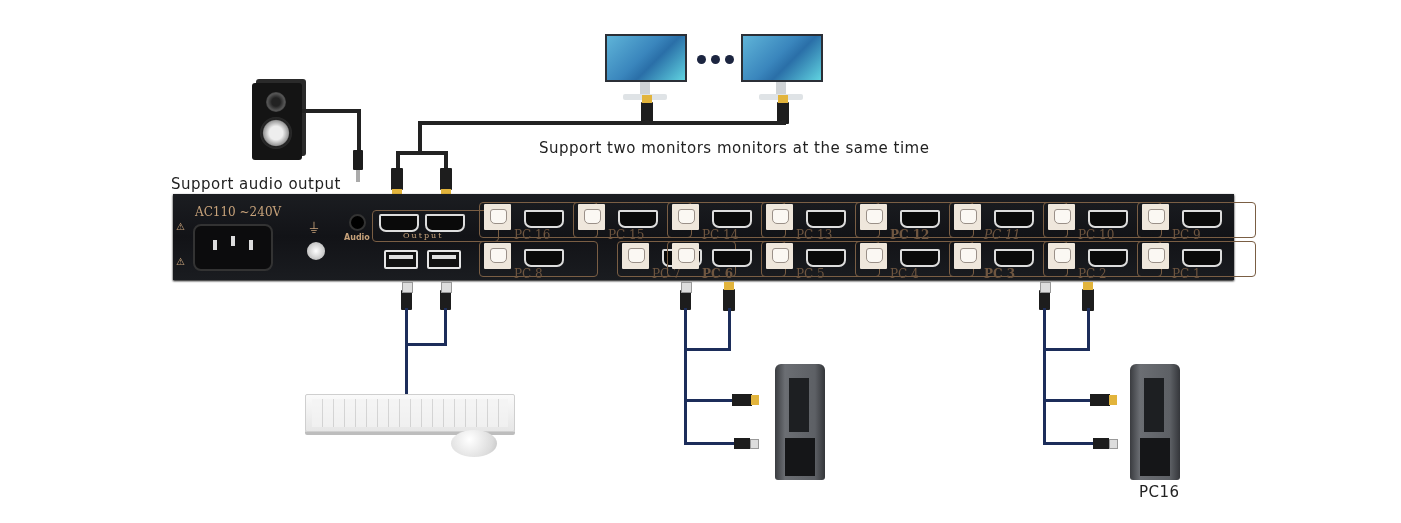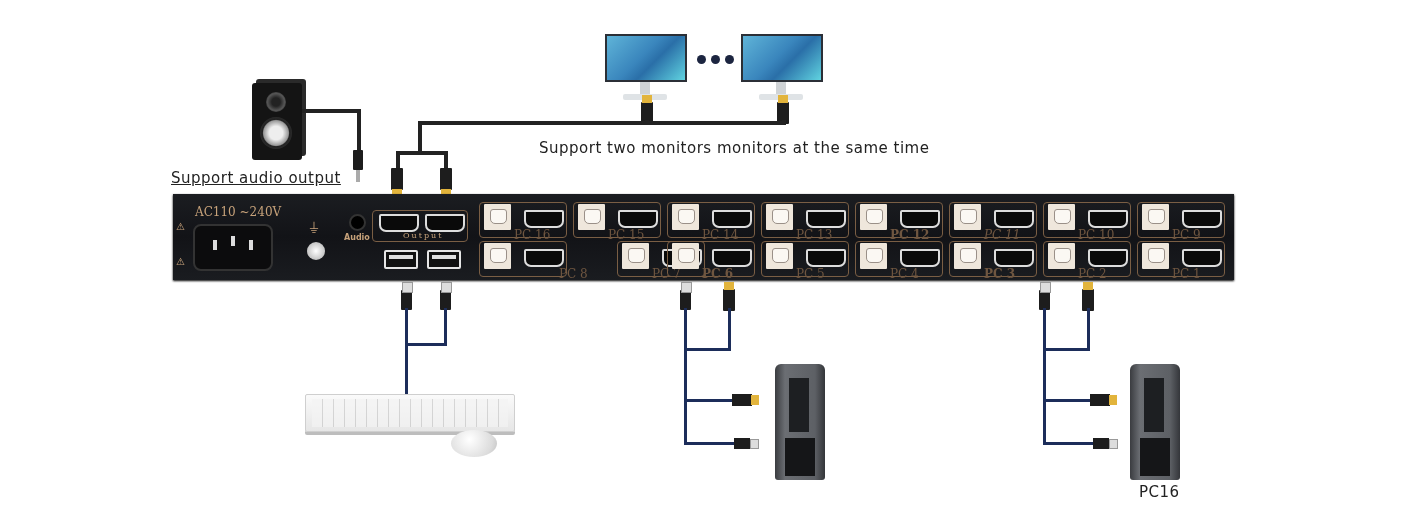--- a/index.html
+++ b/index.html
@@ -2,21 +2,21 @@
 <html><head>
 <meta charset="utf-8">
 <style>
   html,body{margin:0;padding:0;background:#fff;}
   body{width:1401px;height:523px;position:relative;overflow:hidden;font-family:"DejaVu Sans",sans-serif;}
   .abs{position:absolute;}
   .caption{position:absolute;color:#222;font-family:"DejaVu Sans",sans-serif;font-size:15px;letter-spacing:0.5px;white-space:nowrap;}
   
   #panel{position:absolute;left:173px;top:194px;width:1061px;height:86px;background:linear-gradient(#1b1d21,#121317 50%,#1a1c20);box-shadow:0 1px 2px #000;}
   .panel-text{position:absolute;color:#c7a27a;font-family:"DejaVu Serif",serif;white-space:nowrap;}
-  .port-group{position:absolute;border:1px solid #7a5e44;border-radius:4px;}
+  .port-group{position:absolute;border:1px solid #7a5e44;border-radius:4px;padding-left:31px;}
   .usb-b{position:absolute;width:27px;height:26px;background:#efe7dc;border-radius:1px;}
   .usb-b::after{content:"";position:absolute;left:6px;top:5px;width:15px;height:13px;border:1.5px solid #9a9088;border-radius:3px 3px 5px 5px;background:#fbf8f3;}
   .hdmi{position:absolute;width:36px;height:14px;background:#0a0a0a;border:2px solid #ddd;border-radius:2px 2px 7px 7px;}
   .pc-label{position:absolute;color:#6f5640;font-size:12px;font-family:"DejaVu Serif",serif;white-space:nowrap;}
   .usb-a-port{position:absolute;width:30px;height:15px;background:#111;border:2px solid #e6e6e6;border-radius:2px;}
   .usb-a-port::after{content:"";position:absolute;left:3px;top:3px;width:24px;height:4px;background:#e0e0e0;}
   .cable{position:absolute;background:#1c2d5a;}
   .bcable{position:absolute;background:#222;}
   .plug-usb{position:absolute;width:11px;height:20px;background:#1d1d1d;border-radius:1px;}
   .plug-usb .tip{position:absolute;left:1px;top:-8px;width:9px;height:9px;background:#ddd;border:1px solid #999;}
@@ -44,21 +44,21 @@
 <body>
 
 <div class="speaker">
   <div class="tw"></div>
   <div class="woof"></div>
 </div>
 <div class="bcable" style="left:302px;top:109px;width:58px;height:4px;"></div>
 <div class="bcable" style="left:357px;top:109px;width:4px;height:42px;"></div>
 <div class="plug-hdmi" style="left:353px;top:150px;width:10px;height:20px;"></div>
 <div class="abs" style="left:356px;top:170px;width:4px;height:12px;background:#aaa;"></div>
-<div class="caption" style="left:171px;top:169px;text-decoration:underline;">Support audio output</div>
+<div class="caption" style="left:171px;top:175px;">Support audio output</div>
 
 <div class="monitor" style="left:605px;top:34px;">
   <div class="screen"></div>
   <div class="neck"></div>
   <div class="base"></div>
 </div>
 <div class="dot" style="left:697px;top:55px;"></div>
 <div class="dot" style="left:711px;top:55px;"></div>
 <div class="dot" style="left:725px;top:55px;"></div>
 <div class="monitor" style="left:741px;top:34px;">
@@ -147,21 +147,21 @@
       <div class="port-group" style="left: 964px; top: 8px; width: 86px; height: 34px;">
         <div class="usb-b" style="left: 4px; top: 1px;"></div>
         <div class="hdmi" style="left: 44px; top: 7px;"></div>
         <div class="pc-label" style="left: 34px; top: 25px;">PC 9</div>
       </div>
     </div>
   <div id="ports-bottom">
       <div class="port-group" style="left: 306px; top: 47px; width: 86px; height: 34px;">
         <div class="usb-b" style="left: 4px; top: 1px;"></div>
         <div class="hdmi" style="left: 44px; top: 7px;"></div>
-        <div class="pc-label" style="left: 34px; top: 25px; margin-left: 45px;">PC 8</div>
+        <div class="pc-label" style="left: 34px; top: 25px;">PC 8</div>
       </div>
       <div class="port-group" style="left: 400px; top: 47px; width: 86px; height: 34px; margin-left: 44px;">
         <div class="usb-b" style="left: 4px; top: 1px;"></div>
         <div class="hdmi" style="left: 44px; top: 7px;"></div>
         <div class="pc-label" style="left: 34px; top: 25px;">PC 7</div>
       </div>
       <div class="port-group" style="left: 494px; top: 47px; width: 86px; height: 34px;">
         <div class="usb-b" style="left: 4px; top: 1px;"></div>
         <div class="hdmi" style="left: 44px; top: 7px;"></div>
         <div class="pc-label" style="left: 34px; top: 25px; font-weight: bold;">PC 6</div>

